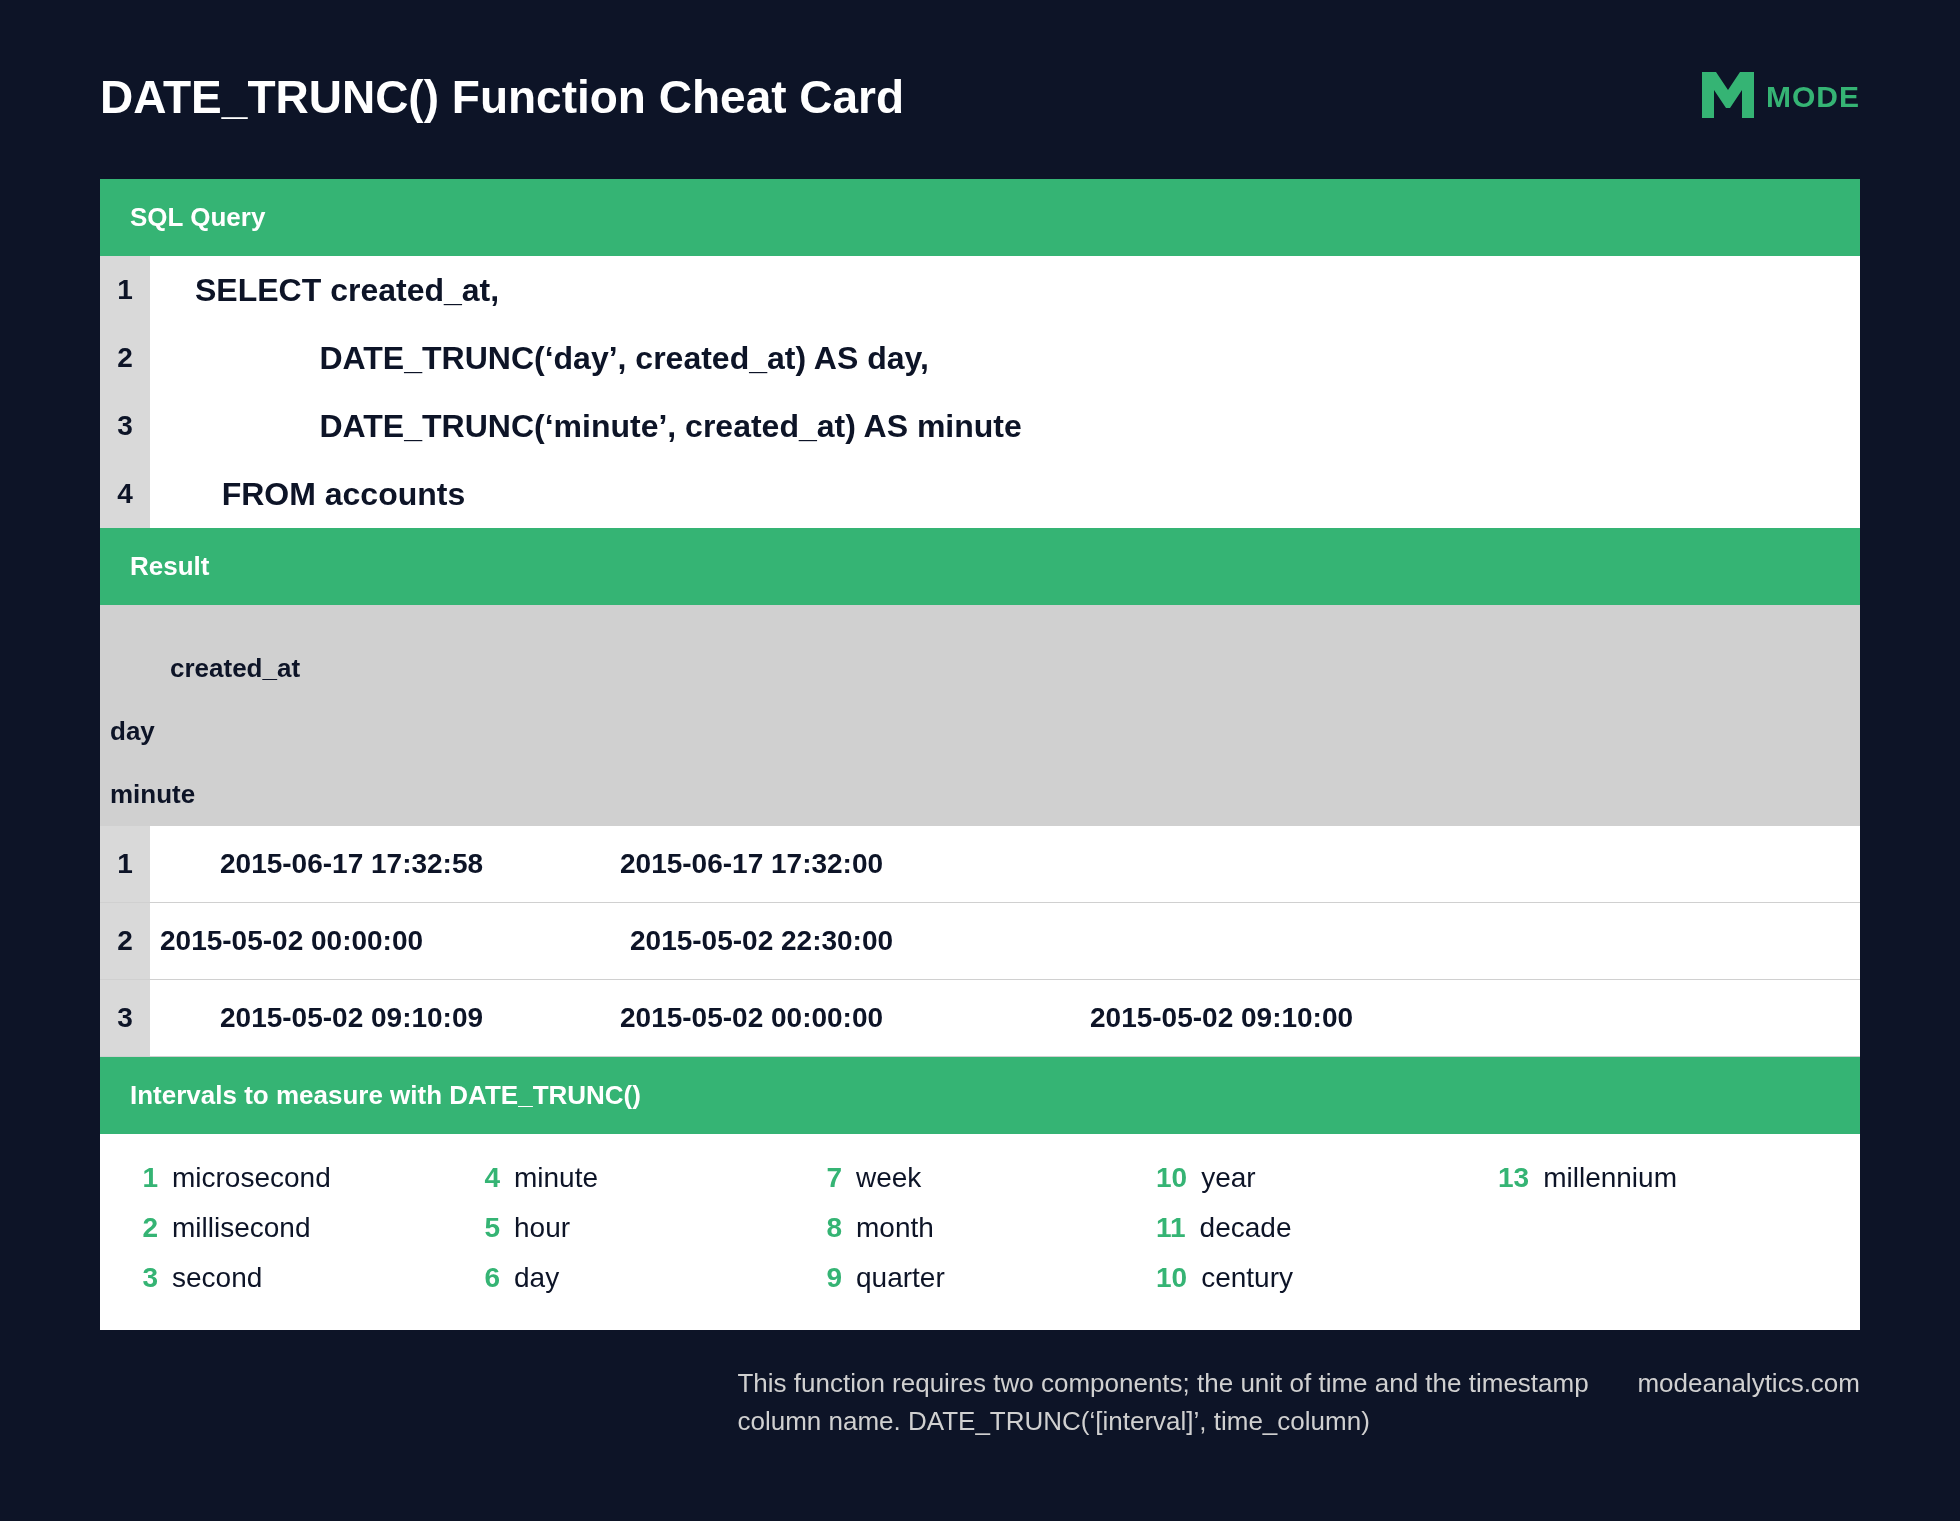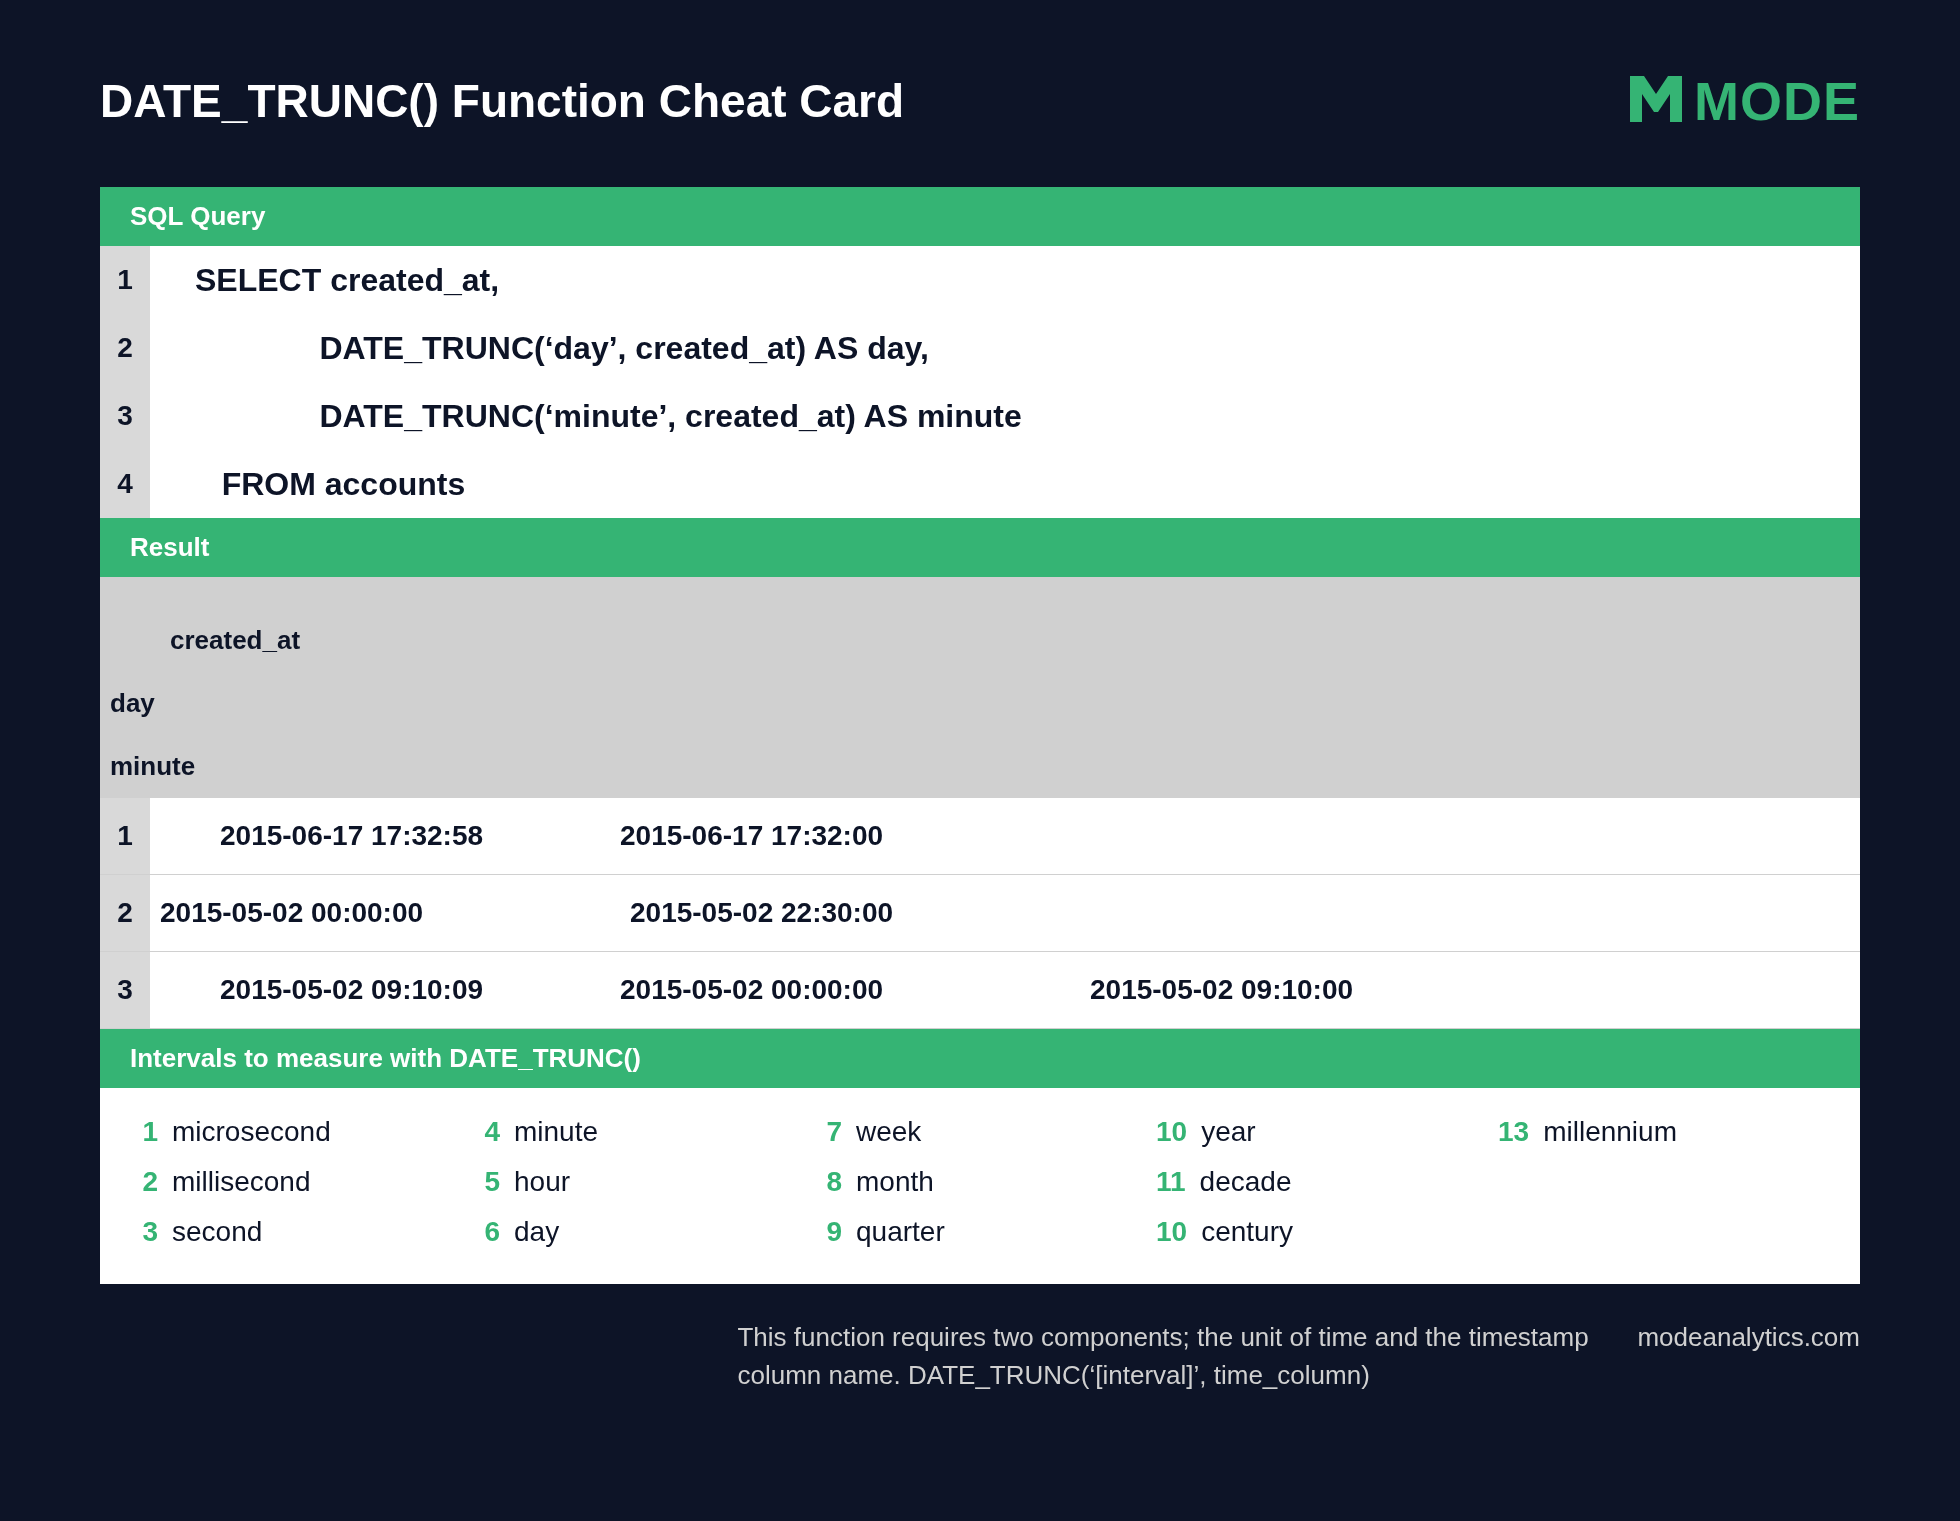--- a/index.html
+++ b/index.html
@@ -22,33 +22,33 @@
     font-size: 46px;
     font-weight: 700;
   }
   .logo {
     display: flex;
     align-items: center;
     gap: 12px;
   }
   .logo-text {
     color: #35b474;
-    font-size: 54px;
+    font-size: 30px;
     font-weight: 800;
     letter-spacing: 1px;
   }
   .card {
     background: #fff;
   }
   .section-header {
     background: #35b474;
     color: #fff;
     font-weight: 700;
     font-size: 26px;
-    padding: 14px 30px;
+    padding: 23px 30px;
   }
   .sql-block {
     display: flex;
     flex-direction: column;
   }
   .sql-row {
     display: flex;
     align-items: center;
   }
   .line-num {

